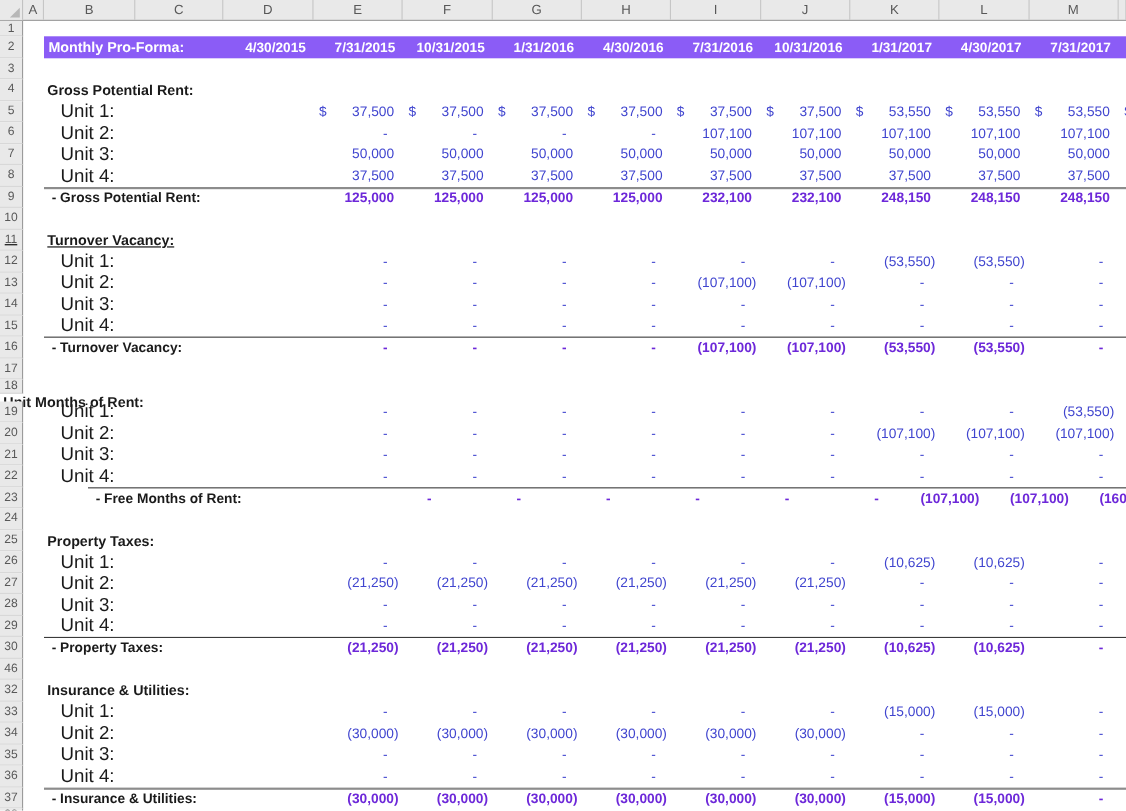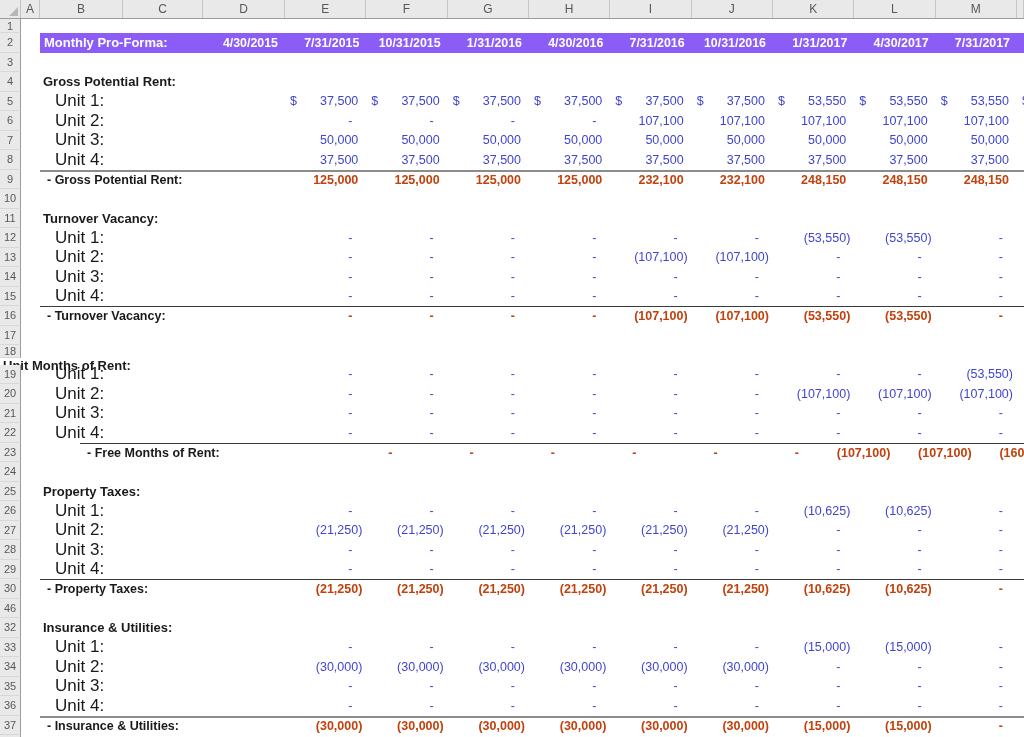--- a/index.html
+++ b/index.html
@@ -25,21 +25,21 @@
   .bt-thick{border-top:2px solid #8c8c8c;}
   .bt-thin{border-top:1px solid #3a3a3a;}
   
   .labelcell{width:163px;flex:none;box-sizing:border-box;display:flex;align-items:center;overflow:hidden;white-space:nowrap;}
   .dspacer{width:82px;flex:none;box-sizing:border-box;}
   .vcell{width:81.33px;flex:none;box-sizing:border-box;display:flex;align-items:center;justify-content:flex-end;
     font-size:12.5px;overflow:hidden;white-space:nowrap;}
   .nstub{width:81px;flex:none;box-sizing:border-box;display:flex;align-items:center;justify-content:flex-end;
     font-size:12.5px;overflow:hidden;white-space:nowrap;}
   .val-blue{color:#4045cf;}
-  .val-total{color:#c2410c;font-weight:bold;}
+  .val-total{color:#6d28d9;font-weight:bold;}
   .pad-plain{padding-right:8px;}
   .pad-paren{padding-right:4px;}
   .pad-dash{padding-right:14px;}
   .dollarcell{justify-content:space-between;padding-left:5px;}
   
   .lbl-section{font-weight:bold;font-size:13px;color:#1a1a1a;padding-left:3px;}
   .lbl-unit{font-size:17px;color:#1a1a1a;padding-left:15px;}
   .lbl-total{font-weight:bold;font-size:12.5px;color:#1a1a1a;padding-left:7px;}
   
   .band .rowcontent{background:#8b5cf6;}
@@ -221,21 +221,21 @@
           <div class="vcell val-total pad-plain">248,150</div>
           <div class="vcell val-total pad-plain">248,150</div>
           <div class="nstub"></div>
         </div>
       </div>
       <div class="row" style="height: 19.5px;">
         <div class="gutter">10</div>
         <div class="colA"></div>
         <div class="rowcontent"></div>
       </div>
-      <div class="row" style="height: 19.5px;">
+      <div class="row" style="height: 19.5px; text-decoration: underline;">
         <div class="gutter">11</div>
         <div class="colA"></div>
         <div class="rowcontent">
           <div class="labelcell lbl-section">Turnover Vacancy:</div>
           <div class="dspacer"></div>
         </div>
       </div>
       <div class="row" style="height: 19.5px;">
         <div class="gutter">12</div>
         <div class="colA"></div>

